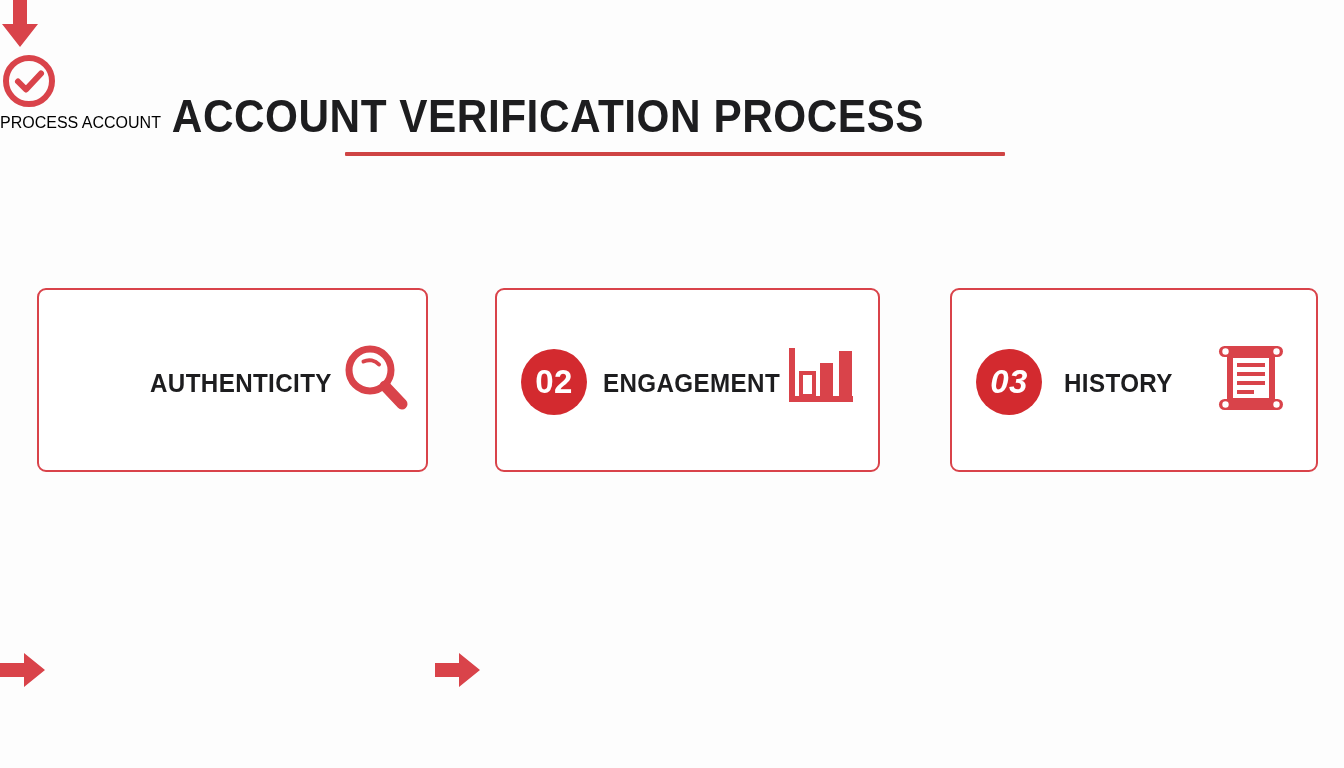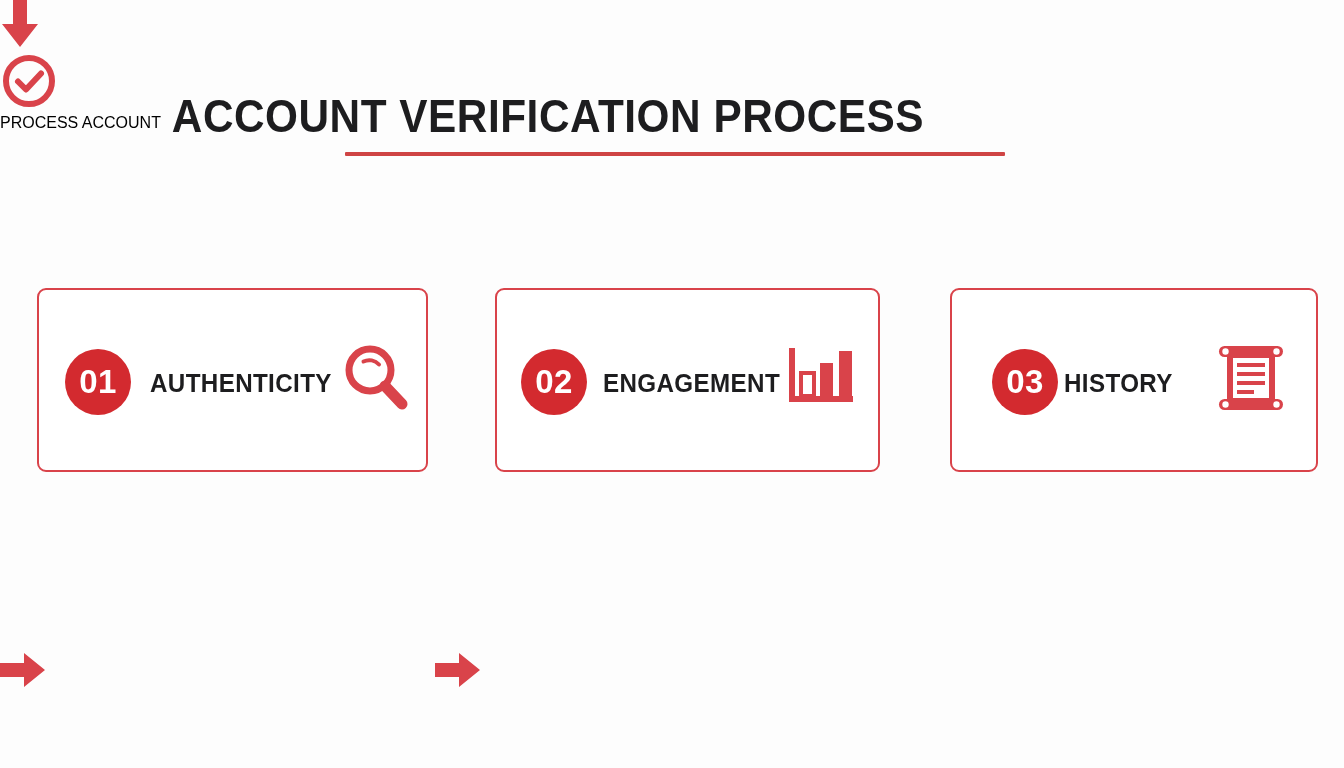--- a/index.html
+++ b/index.html
@@ -78,21 +78,21 @@
     align-items: center;
     justify-content: center;
     font-family: "Liberation Sans Narrow", "Liberation Sans", sans-serif;
     font-size: 33px;
     font-weight: bold;
     letter-spacing: 0.5px;
     top: 59px;
   }
   .card-1 .badge { left: 26px; }
   .card-2 .badge { left: 24px; }
-  .card-3 .badge { left: 40px; }
+  .card-3 .badge { left: 24px; font-style: italic; }
 
   .card-label {
     position: absolute;
     font-family: "Liberation Sans Narrow", "Liberation Sans", sans-serif;
     font-size: 26px;
     font-weight: bold;
     letter-spacing: 0.4px;
     color: #1d1d1f;
     white-space: nowrap;
     top: 78px;
@@ -150,21 +150,20 @@
 <body>
 
 <div id="title-block">
   <div id="page-title">ACCOUNT VERIFICATION PROCESS</div>
   <div id="title-underline"></div>
 </div>
 
 <div id="cards-row">
 
   <div class="card card-1">
-    <div class="badge">01</div>
     <div class="card-label">AUTHENTICITY</div>
     <div class="card-icon">
       <svg width="78" height="78" viewBox="0 0 78 78">
         <circle cx="32" cy="31" r="21" fill="none" stroke="#d9434a" stroke-width="7"></circle>
         <path d="M25.5 22.5 A13 13 0 0 1 41 25.5" fill="none" stroke="#d9434a" stroke-width="4" stroke-linecap="round"></path>
         <line x1="47" y1="47" x2="64" y2="65" stroke="#d9434a" stroke-width="11" stroke-linecap="round"></line>
       </svg>
     </div>
   </div>
 

